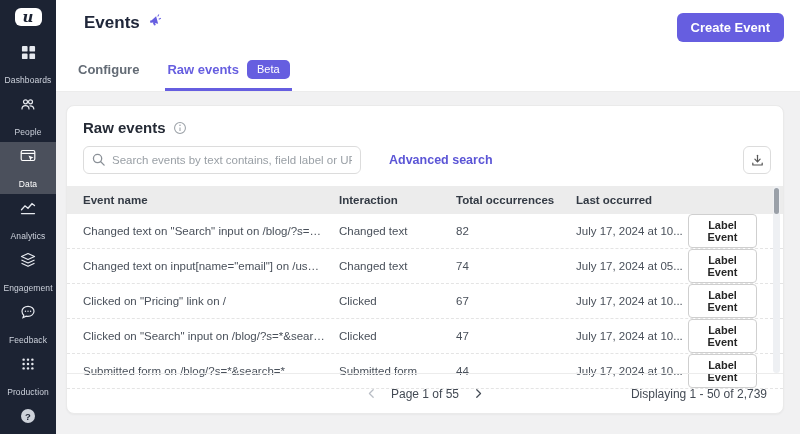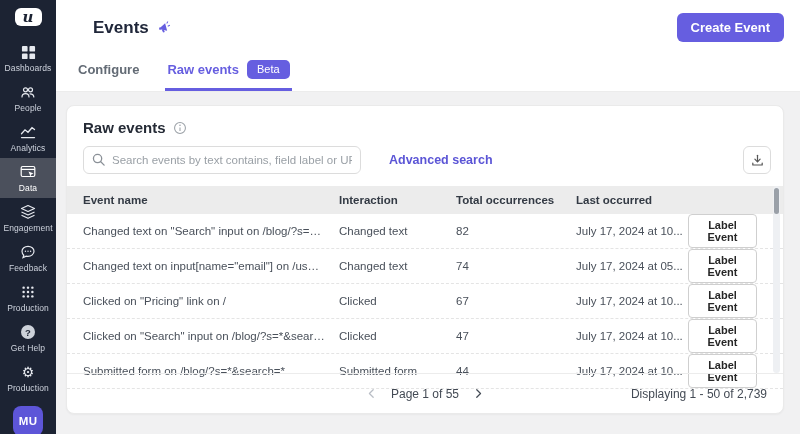--- a/index.html
+++ b/index.html
@@ -16,40 +16,40 @@
   .logo {
     width:27px; height:27px; background:#fff; border-radius:6px; margin-top:8px;
     display:flex; align-items:center; justify-content:center;
     font-family:"DejaVu Serif", serif; font-style:italic; font-weight:bold;
     font-size:15px; color:#1c2333; cursor:pointer;
   }
   .side-nav { width:100%; margin-top:12px; display:flex; flex-direction:column; }
   .side-bottom { width:100%; margin-top:auto; display:flex; flex-direction:column; align-items:center; }
   .side-item {
     width:100%; padding:6px 0 5px; display:flex; flex-direction:column; align-items:center;
-    gap:3px; cursor:pointer; color:#ced3dd;
+    gap:15px; cursor:pointer; color:#ced3dd;
   }
   .side-item .icn { height:16px; display:flex; align-items:center; justify-content:center; color:#e6e9ef; }
   .side-item .lbl { font-size:8.5px; letter-spacing:.1px; }
   .side-item.active { background:#4b505c; color:#fff; }
   .side-item.active .icn { color:#fff; }
   .help-circle {
     width:14px; height:14px; border-radius:50%; background:#cdd2da; color:#1c2333;
     font-size:9.5px; font-weight:bold; display:flex; align-items:center; justify-content:center;
   }
   .gear-glyph { font-size:14px; line-height:14px; color:#e6e9ef; }
   .avatar {
     width:30px; height:30px; border-radius:8px; background:#5d55d8; color:#fff;
     font-size:11.5px; font-weight:bold; display:flex; align-items:center; justify-content:center;
     margin:8px 0 8px; cursor:pointer; letter-spacing:.3px;
   }
   
   .main { flex:1; display:flex; flex-direction:column; min-width:0; }
   .topbar { background:#fff; border-bottom:1px solid #ececec; }
-  .title-row { display:flex; align-items:center; padding:13px 16px 6px 37px; }
+  .title-row { display:flex; align-items:flex-start; padding:13px 16px 6px 28px; }
   .page-title { font-size:17px; font-weight:bold; color:#20273a; }
   .title-ic { margin-left:8px; display:flex; }
   .create-btn {
     margin-left:auto; background:#665ee0; color:#fff; border:none; border-radius:6px;
     font-family:inherit; font-size:13px; font-weight:bold; padding:7px 14px; cursor:pointer;
   }
   .tabs { display:flex; gap:24px; padding:0 20px; margin-top:4px; }
   .tab {
     font-size:13px; font-weight:bold; color:#636b75; padding:8px 2px 9px;
     display:flex; align-items:center; gap:8px; cursor:pointer; border-bottom:3px solid transparent;
@@ -141,38 +141,38 @@
         <span class="icn">
           <svg width="16" height="16" viewBox="0 0 16 16" fill="none" stroke="currentColor" stroke-width="1.2" stroke-linecap="round">
               <circle cx="5.5" cy="5.8" r="2"></circle>
               <circle cx="10.5" cy="5.8" r="2"></circle>
               <path d="M2 13c0-2.1 1.5-3.3 3.5-3.3S9 10.9 9 13"></path>
               <path d="M10 9.8c2 0 3.8 1.1 3.8 3.2"></path>
             </svg>
         </span>
         <span class="lbl">People</span>
       </div>
-      <div class="side-item">
-        <span class="icn">
-          <svg width="16" height="16" viewBox="0 0 16 16" fill="none" stroke="currentColor" stroke-width="1.3" stroke-linecap="round">
-              <path d="M1.5 9.8L5 5.8l3 2.5 4-4.6 2.5 1.8"></path>
-              <path d="M1.5 13.6h13"></path>
-            </svg>
-        </span>
-        <span class="lbl">Analytics</span>
-      </div>
       <div class="side-item active">
         <span class="icn">
           <svg width="16" height="16" viewBox="0 0 16 16" fill="none" stroke="currentColor" stroke-width="1.2">
               <rect x="1.2" y="2.5" width="13.6" height="10" rx="1.5"></rect>
               <path d="M1.2 5.4h13.6"></path>
               <path d="M8.5 7.6l5 2-2.2.8-.8 2.2z" fill="currentColor" stroke="none"></path>
             </svg>
         </span>
         <span class="lbl">Data</span>
+      </div>
+      <div class="side-item">
+        <span class="icn">
+          <svg width="16" height="16" viewBox="0 0 16 16" fill="none" stroke="currentColor" stroke-width="1.3" stroke-linecap="round">
+              <path d="M1.5 9.8L5 5.8l3 2.5 4-4.6 2.5 1.8"></path>
+              <path d="M1.5 13.6h13"></path>
+            </svg>
+        </span>
+        <span class="lbl">Analytics</span>
       </div>
       <div class="side-item">
         <span class="icn">
           <svg width="16" height="16" viewBox="0 0 16 16" fill="none" stroke="currentColor" stroke-width="1.2" stroke-linejoin="round">
               <path d="M8 1.5l6.5 3L8 7.5l-6.5-3z"></path>
               <path d="M1.5 8L8 11l6.5-3"></path>
               <path d="M1.5 11.3L8 14.3l6.5-3"></path>
             </svg>
         </span>
         <span class="lbl">Engagement</span>

